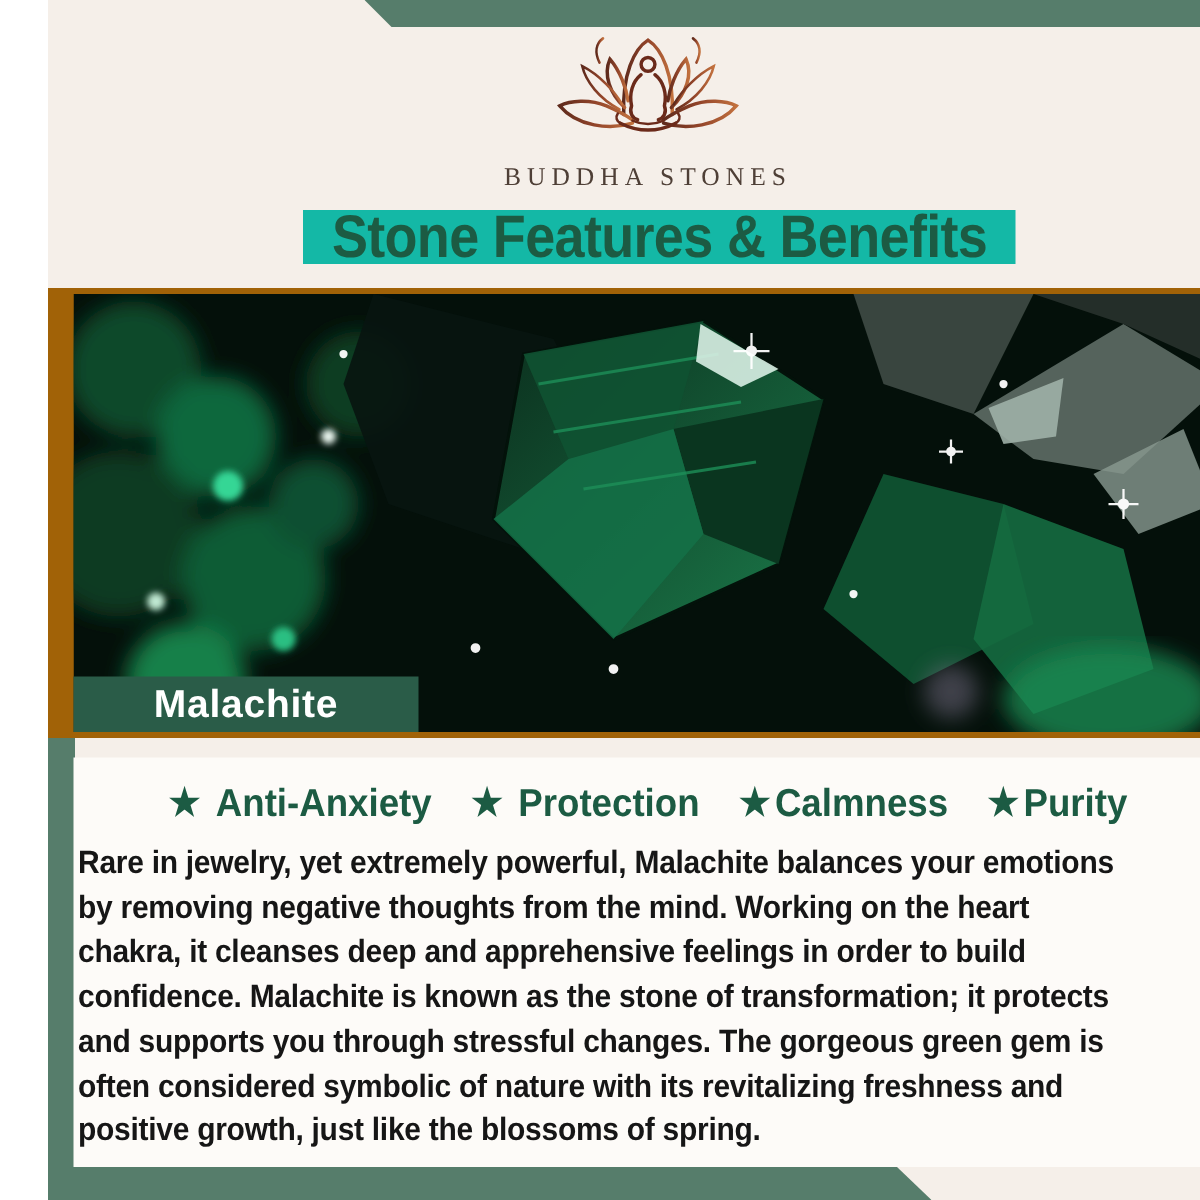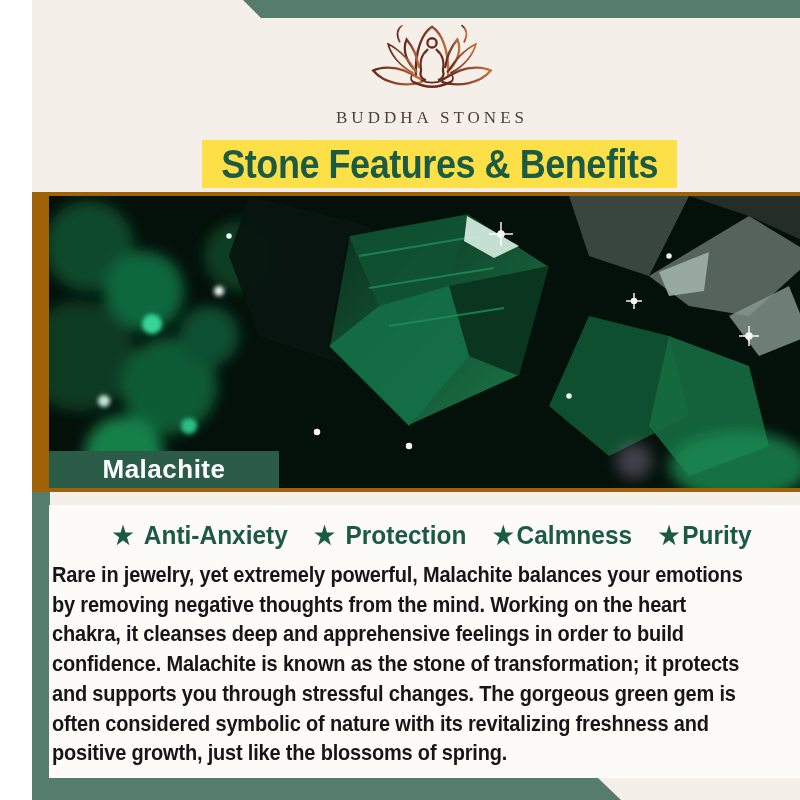--- a/index.html
+++ b/index.html
@@ -16,22 +16,22 @@
      clip-path:polygon(0 0,566px 0,589px 22px,0 22px);}
   .frame-left{left:0;top:480px;width:18px;height:320px;}
 
   
   .logo-wrap{position:absolute;left:0;top:22px;width:800px;text-align:center;}
   .logo-wrap svg{display:block;margin:0 auto;}
   .brand-name{margin-top:5px;font-family:"Liberation Serif",serif;font-size:17px;
      letter-spacing:4px;color:#4e3f36;font-weight:500;}
 
   
-  .title-band{position:absolute;left:170px;top:140px;width:475px;height:48px;
-     background:#fde047;display:flex;align-items:center;justify-content:center;}
+  .title-band{position:absolute;left:170px;top:140px;width:475px;height:36px;
+     background:#14b8a6;display:flex;align-items:center;justify-content:center;}
   .page-title{font-size:40px;font-weight:bold;color:#1c5b43;letter-spacing:-0.5px;
      white-space:nowrap;transform:scaleX(.9);}
 
   
   .photo-panel{position:absolute;left:0;top:192px;width:800px;height:300px;background:#a16207;}
   .stone-photo{position:absolute;left:17px;top:4px;width:766px;height:292px;}
   .stone-label{position:absolute;left:17px;bottom:4px;width:230px;height:37px;background:#2a5c48;
      display:flex;align-items:center;justify-content:center;}
   .stone-label span{color:#ffffff;font-size:26px;font-weight:bold;letter-spacing:.5px;}
 

